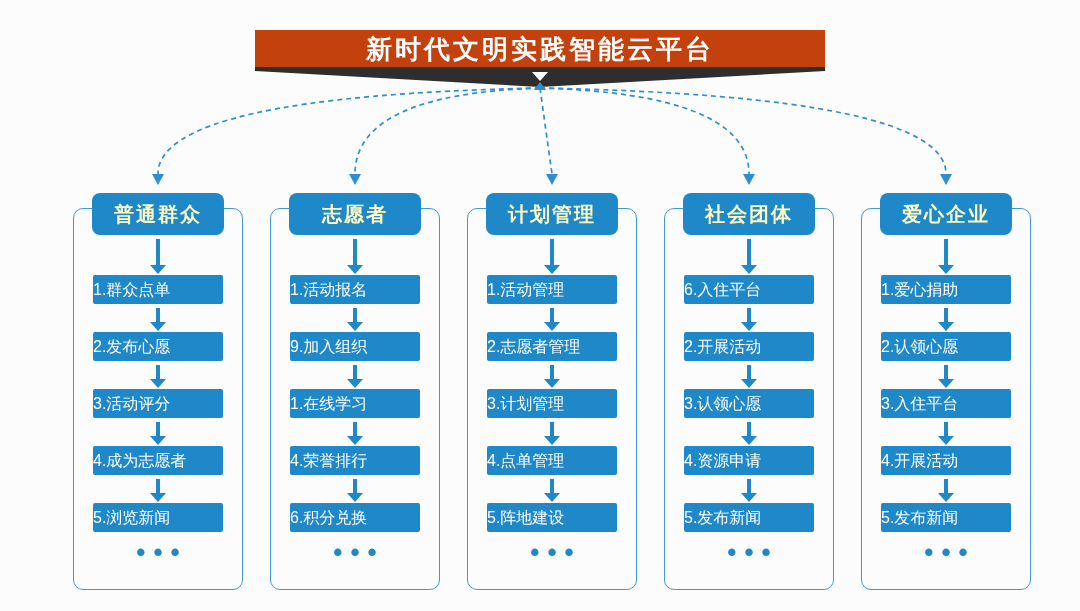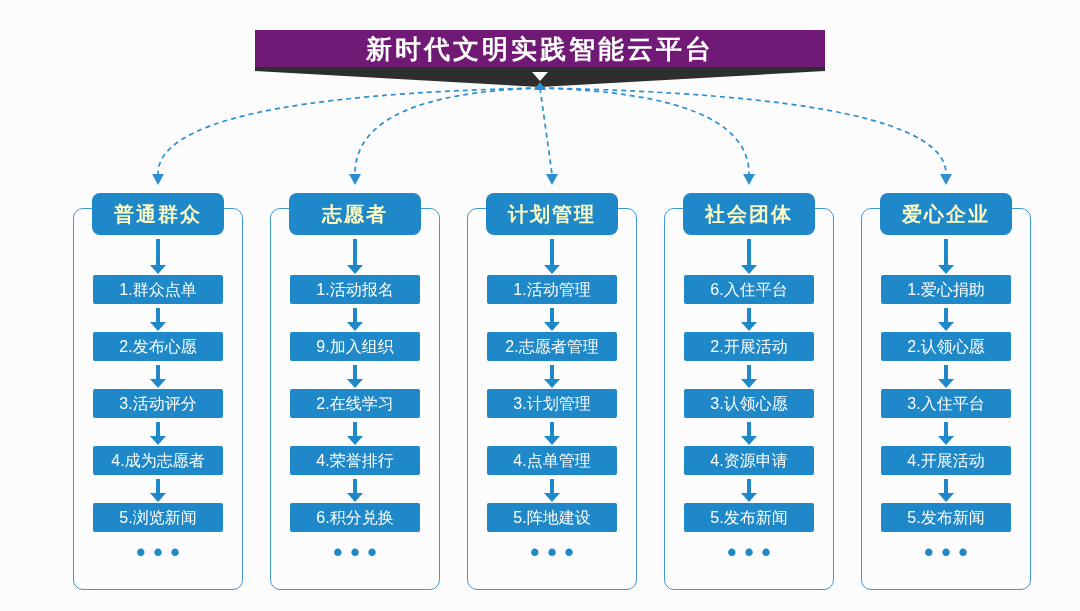--- a/index.html
+++ b/index.html
@@ -4,40 +4,40 @@
 <style>
   html,body{margin:0;padding:0;}
   body{
     width:1080px;height:611px;position:relative;overflow:hidden;
     background:#fcfcfc;
     font-family:"Liberation Sans","DejaVu Sans",sans-serif;
   }
   
   .title-bar{
     position:absolute;left:255px;top:30px;width:570px;height:38px;
-    background:#701a75;color:#fff;text-align:center;line-height:39px;
+    background:#c2410c;color:#fff;text-align:center;line-height:39px;
     font-size:26px;font-weight:bold;letter-spacing:3px;
   }
   .wedge{position:absolute;left:255px;top:67px;width:570px;height:24px;}
   
   .fan{position:absolute;left:0;top:80px;width:1080px;height:115px;}
   
   .column{position:absolute;top:175px;width:170px;height:415px;}
   .col-border{
     position:absolute;top:33px;left:0;right:0;bottom:0;
     border:1.5px solid #4199D3;border-radius:10px;
   }
   .col-header{
     position:absolute;top:18px;left:19px;width:132px;height:42px;
     background:#1E88C8;border-radius:8px;color:#fef9c3;text-align:center;
     line-height:43px;font-size:20px;font-weight:bold;letter-spacing:2px;
   }
   .step{
     position:absolute;left:20px;width:130px;height:29px;
-    background:#1E88C8;color:#fff;text-align:center;line-height:30px;
+    background:#1E88C8;color:#fff;line-height:30px;
     font-size:16px;border-radius:2px;
   }
   .s0{top:100px}.s1{top:157px}.s2{top:214px}.s3{top:271px}.s4{top:328px}
   .v-arrow{position:absolute;left:50%;width:4px;margin-left:-2px;background:#1E88C8;}
   .v-arrow::after{
     content:"";position:absolute;bottom:-9px;left:50%;margin-left:-8px;
     width:0;height:0;border-left:8px solid transparent;border-right:8px solid transparent;
     border-top:9px solid #1E88C8;
   }
   .a0{top:64px;height:26px}
@@ -94,21 +94,21 @@
 </div>
 
 <div class="column" style="left:270px">
   <div class="col-border"></div>
   <div class="col-header">志愿者</div>
   <div class="v-arrow a0"></div>
   <div class="step s0">1.活动报名</div>
   <div class="v-arrow a1"></div>
   <div class="step s1">9.加入组织</div>
   <div class="v-arrow a2"></div>
-  <div class="step s2">2.在线学习</div>
+  <div class="step s2">1.在线学习</div>
   <div class="v-arrow a3"></div>
   <div class="step s3">4.荣誉排行</div>
   <div class="v-arrow a4"></div>
   <div class="step s4">6.积分兑换</div>
   <div class="dots">•••</div>
 </div>
 
 <div class="column" style="left:467px">
   <div class="col-border"></div>
   <div class="col-header">计划管理</div>

